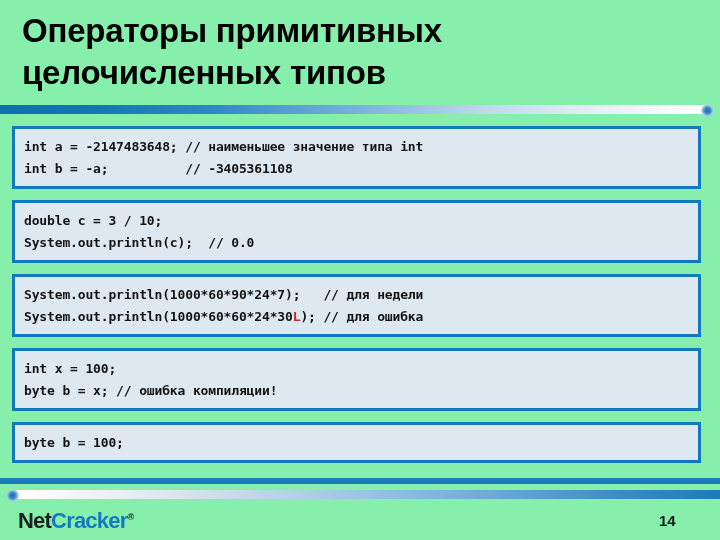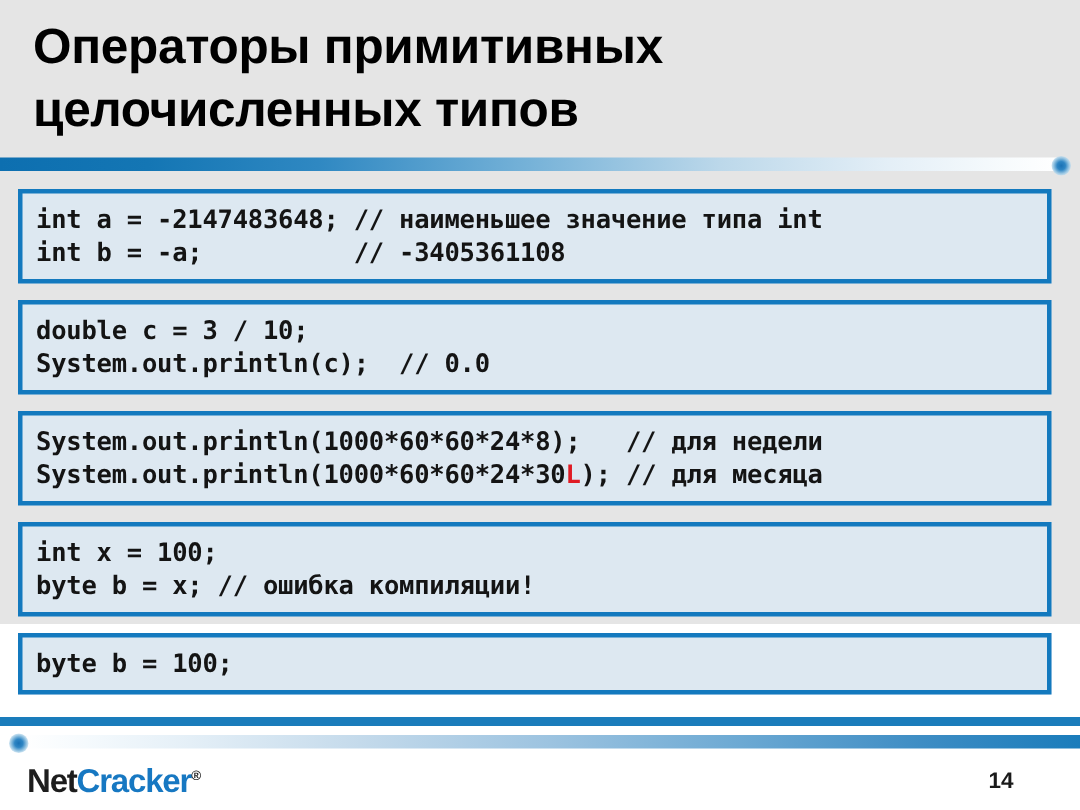--- a/index.html
+++ b/index.html
@@ -11,22 +11,22 @@
     height: 540px;
     background: #ffffff;
     font-family: "Liberation Sans", sans-serif;
     overflow: hidden;
     position: relative;
   }
 
   .slide {
     position: relative;
     width: 720px;
-    height: 416px;
-    background: #e5e5e5;
+    height: 540px;
+    background: #86efac;
   }
 
   
   .title {
     position: absolute;
     left: 22px;
     top: 10px;
     width: 640px;
     font-family: "Liberation Sans", sans-serif;
     font-weight: bold;
@@ -82,21 +82,21 @@
     width: 689px;
     box-sizing: border-box;
     border: 3px solid #1379be;
     background: #dde8f1;
     padding: 7px 9px 6px 9px;
   }
   .code-line {
     display: block;
     font-family: "DejaVu Sans Mono", "Liberation Mono", monospace;
     font-weight: bold;
-    font-size: 17px;
+    font-size: 13px;
     line-height: 22px;
     color: #141414;
     white-space: pre;
     letter-spacing: -0.15px;
   }
   .hl-red { color: #e01b24; }
 
   #box1 { top: 126px; }
   #box2 { top: 200px; }
   #box3 { top: 274px; }
@@ -198,22 +198,22 @@
     <span class="code-line">int a = -2147483648; // наименьшее значение типа int</span>
     <span class="code-line">int b = -a;          // -3405361108</span>
   </div>
 
   <div class="code-box" id="box2">
     <span class="code-line">double c = 3 / 10;</span>
     <span class="code-line">System.out.println(c);  // 0.0</span>
   </div>
 
   <div class="code-box" id="box3">
-    <span class="code-line">System.out.println(1000*60*60*24*8);   // для недели</span>
-    <span class="code-line"><span>System.out.println(1000*60*60*24*30</span><span class="hl-red">L</span><span>); // для месяца</span></span>
+    <span class="code-line">System.out.println(1000*60*90*24*7);   // для недели</span>
+    <span class="code-line"><span>System.out.println(1000*60*60*24*30</span><span class="hl-red">L</span><span>); // для ошибка</span></span>
   </div>
 
   <div class="code-box" id="box4">
     <span class="code-line">int x = 100;</span>
     <span class="code-line">byte b = x; // ошибка компиляции!</span>
   </div>
 
   <div class="code-box" id="box5">
     <span class="code-line">byte b = 100;</span>
   </div>

